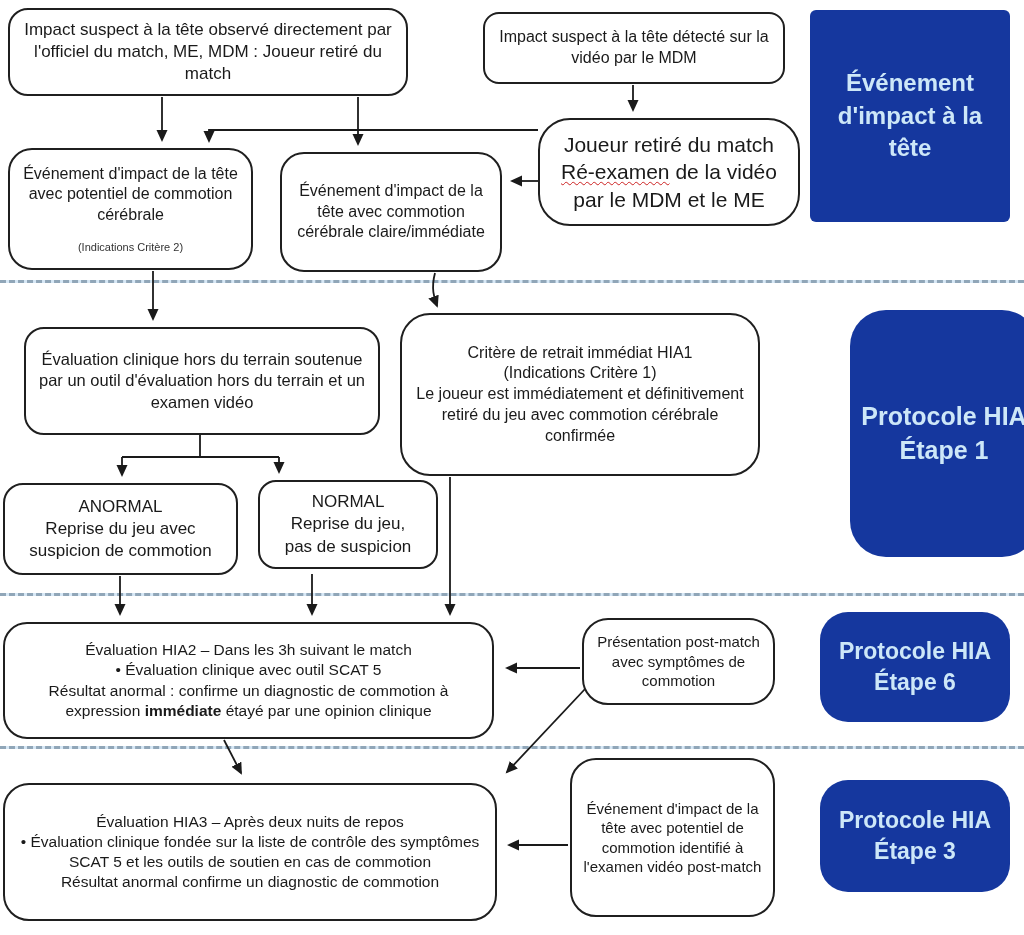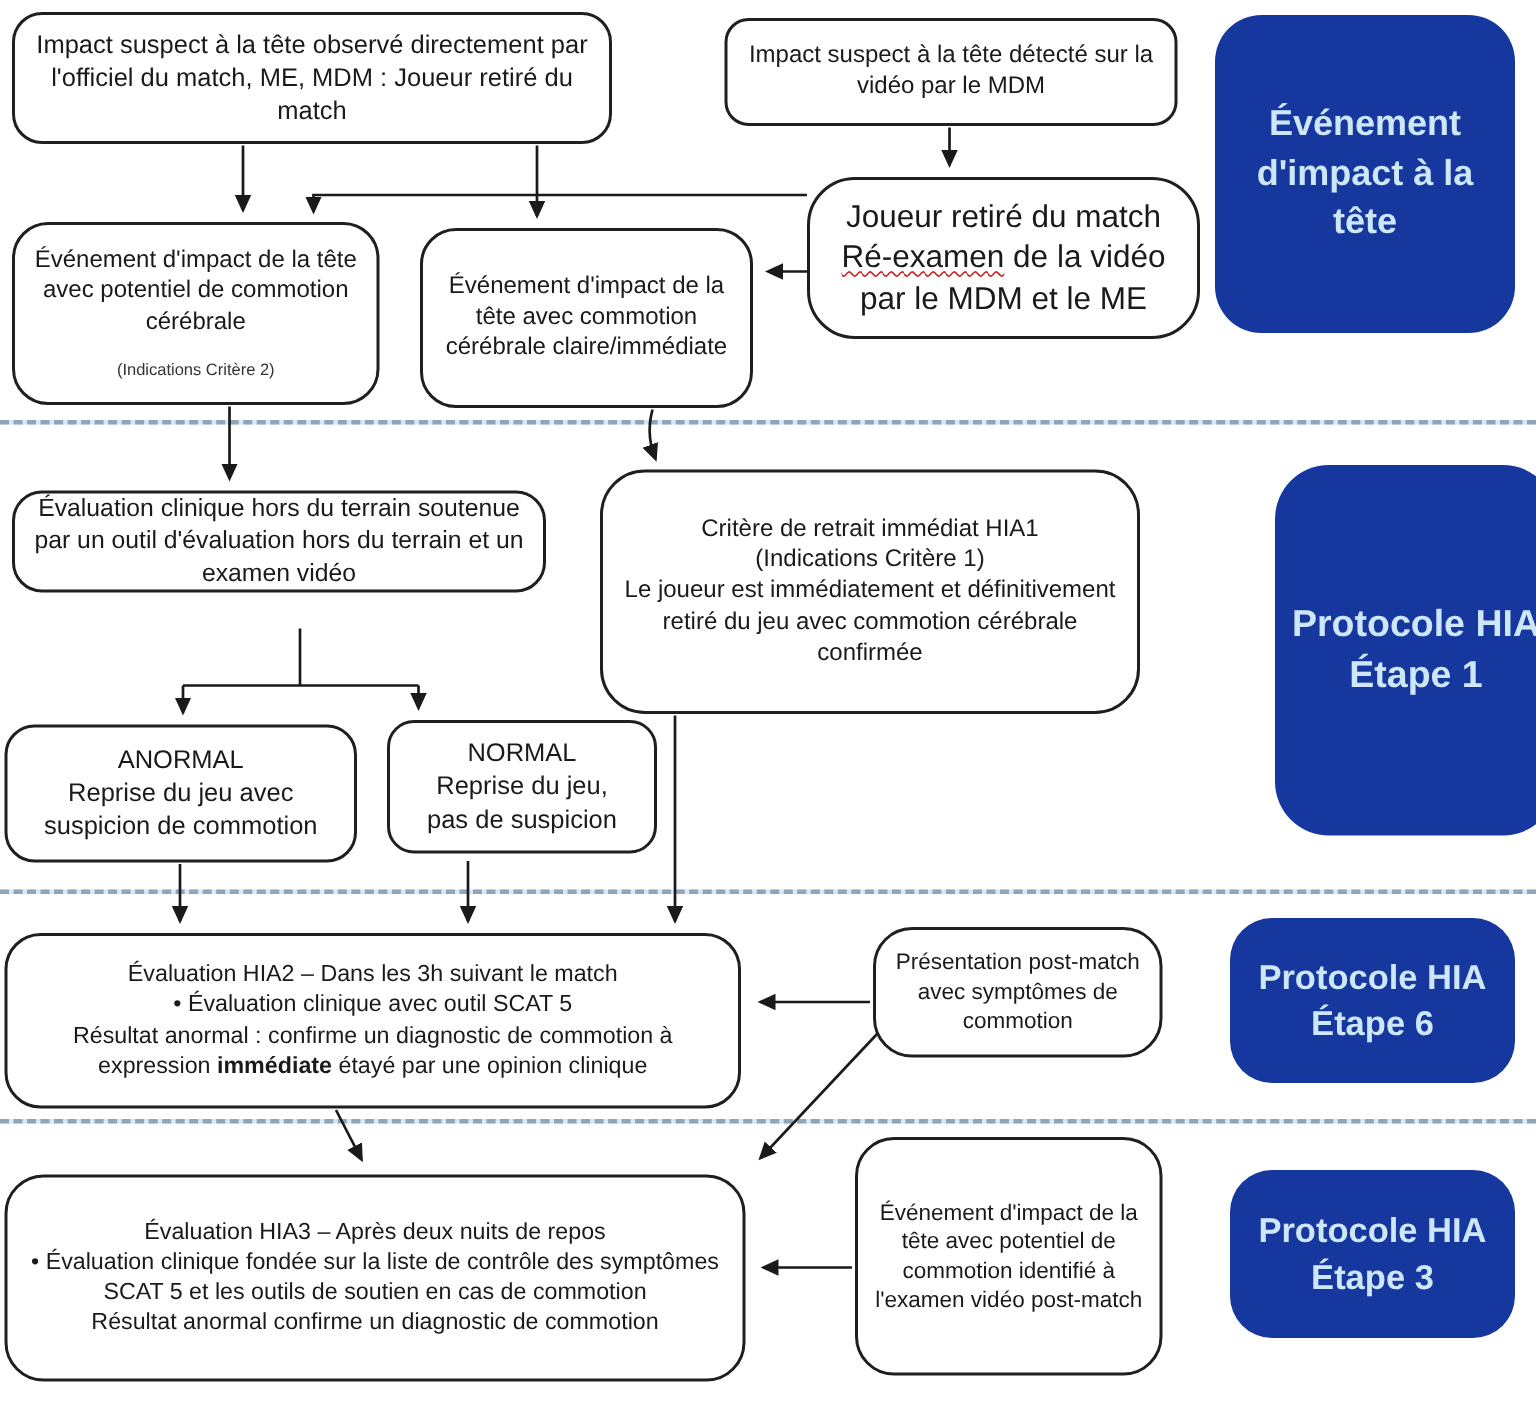--- a/index.html
+++ b/index.html
@@ -25,31 +25,31 @@
   .wavy{text-decoration:underline wavy #cc2222;text-decoration-thickness:1px;text-underline-offset:2px;}
   .small{display:block;font-size:11px;color:#333333;margin-top:14px;}
   svg.arrows{position:absolute;left:0;top:0;pointer-events:none;}
 
   
   .box-observed{left:8px;top:8px;width:400px;height:88px;border-radius:20px;font-size:17px;}
   .box-video{left:483px;top:12px;width:302px;height:72px;border-radius:16px;font-size:16px;}
   .box-removed{left:538px;top:118px;width:262px;height:108px;border-radius:32px;font-size:21px;}
   .box-event-potential{left:8px;top:148px;width:245px;height:122px;border-radius:24px;font-size:16px;}
   .box-event-clear{left:280px;top:152px;width:222px;height:120px;border-radius:24px;font-size:16px;}
-  .box-offfield{left:8px;top:327px;width:356px;height:68px;border-radius:20px;font-size:16.5px;}
+  .box-offfield{left:24px;top:327px;width:356px;height:108px;border-radius:20px;font-size:16.5px;}
   .box-hia1{left:400px;top:313px;width:360px;height:163px;border-radius:30px;font-size:16px;}
   .box-anormal{left:3px;top:483px;width:235px;height:92px;border-radius:20px;font-size:17px;}
   .box-normal{left:258px;top:480px;width:180px;height:89px;border-radius:18px;font-size:17px;}
   .box-hia2{left:3px;top:622px;width:491px;height:117px;border-radius:24px;font-size:15.5px;}
   .box-presentation{left:582px;top:618px;width:193px;height:87px;border-radius:26px;font-size:15px;}
   .box-hia3{left:3px;top:783px;width:494px;height:138px;border-radius:26px;font-size:15.5px;}
   .box-event-postmatch{left:570px;top:758px;width:205px;height:159px;border-radius:26px;font-size:15px;}
 
   
-  .stage-event{left:810px;top:10px;width:200px;height:212px;border-radius:31px;font-size:24px;}
+  .stage-event{left:810px;top:10px;width:200px;height:212px;border-radius:6px;font-size:24px;}
   .stage-1{left:822px;top:310px;width:188px;height:247px;border-radius:36px;font-size:25px;margin-left:28px;}
   .stage-2{left:820px;top:612px;width:190px;height:110px;border-radius:28px;font-size:23px;}
   .stage-3{left:820px;top:780px;width:190px;height:112px;border-radius:28px;font-size:23px;}
 
   .sep-1{top:279px;}
   .sep-2{top:592px;}
   .sep-3{top:745px;}
 </style>
 </head>
 <body>

